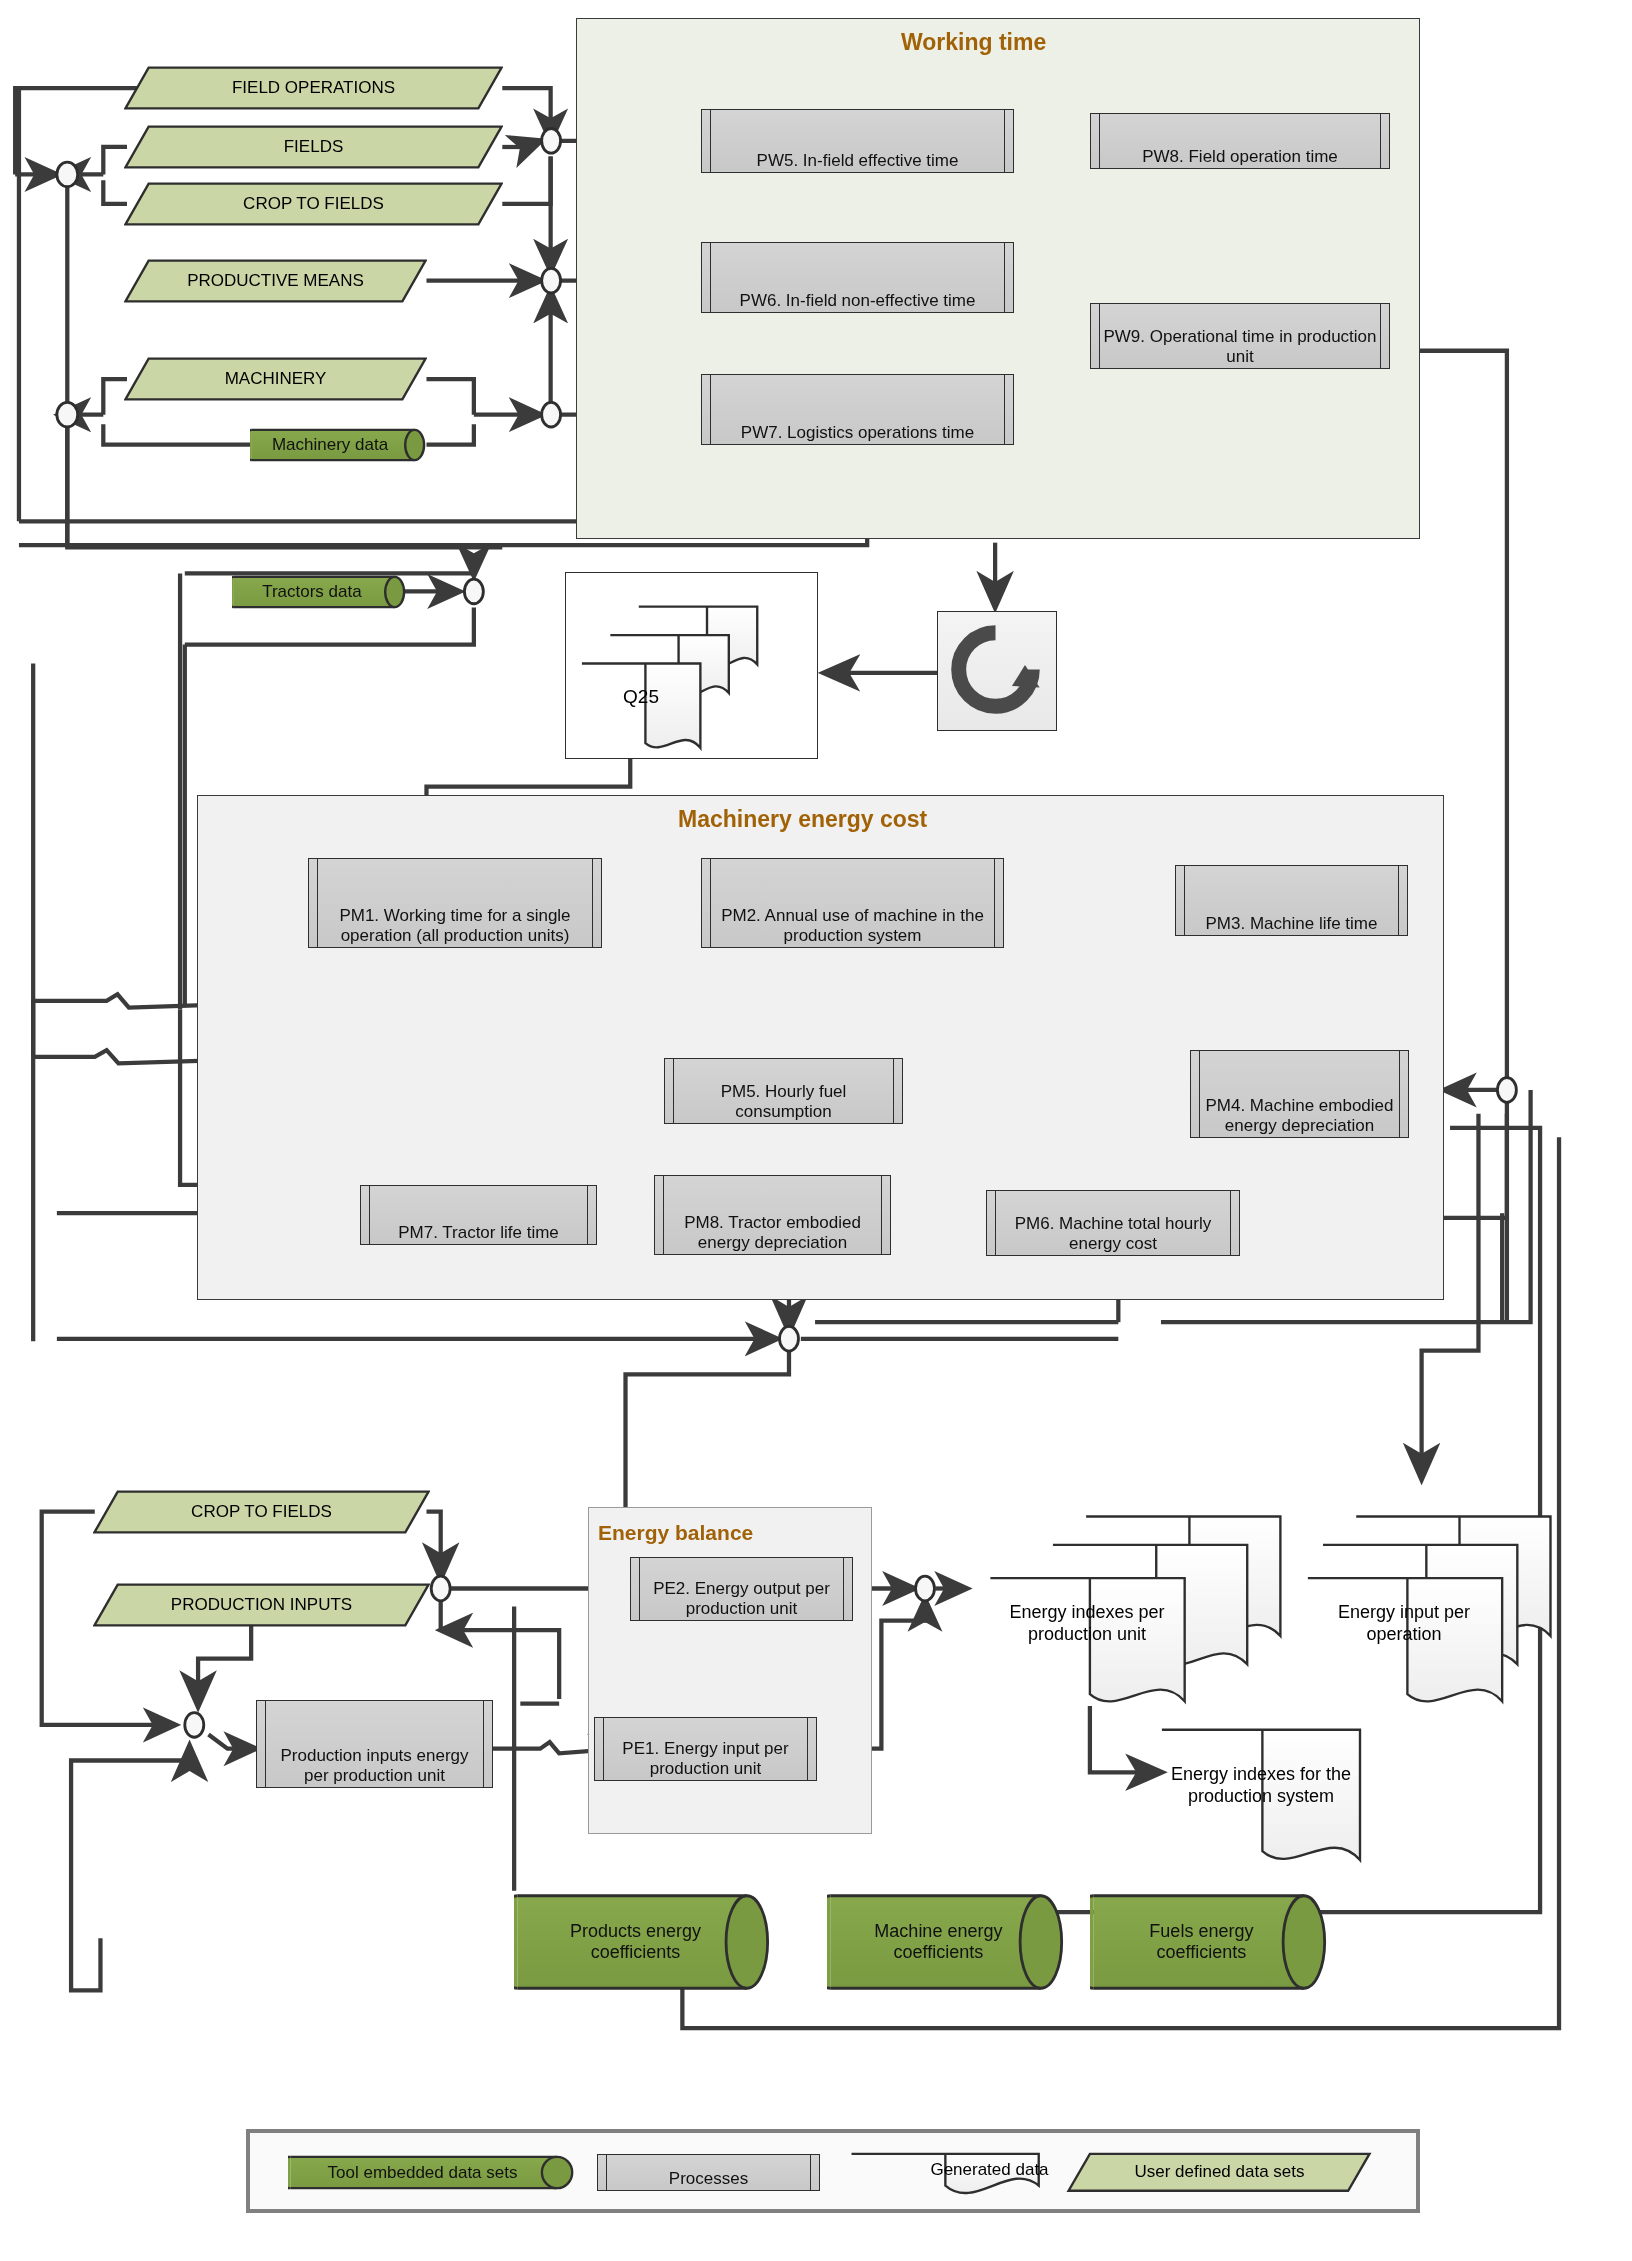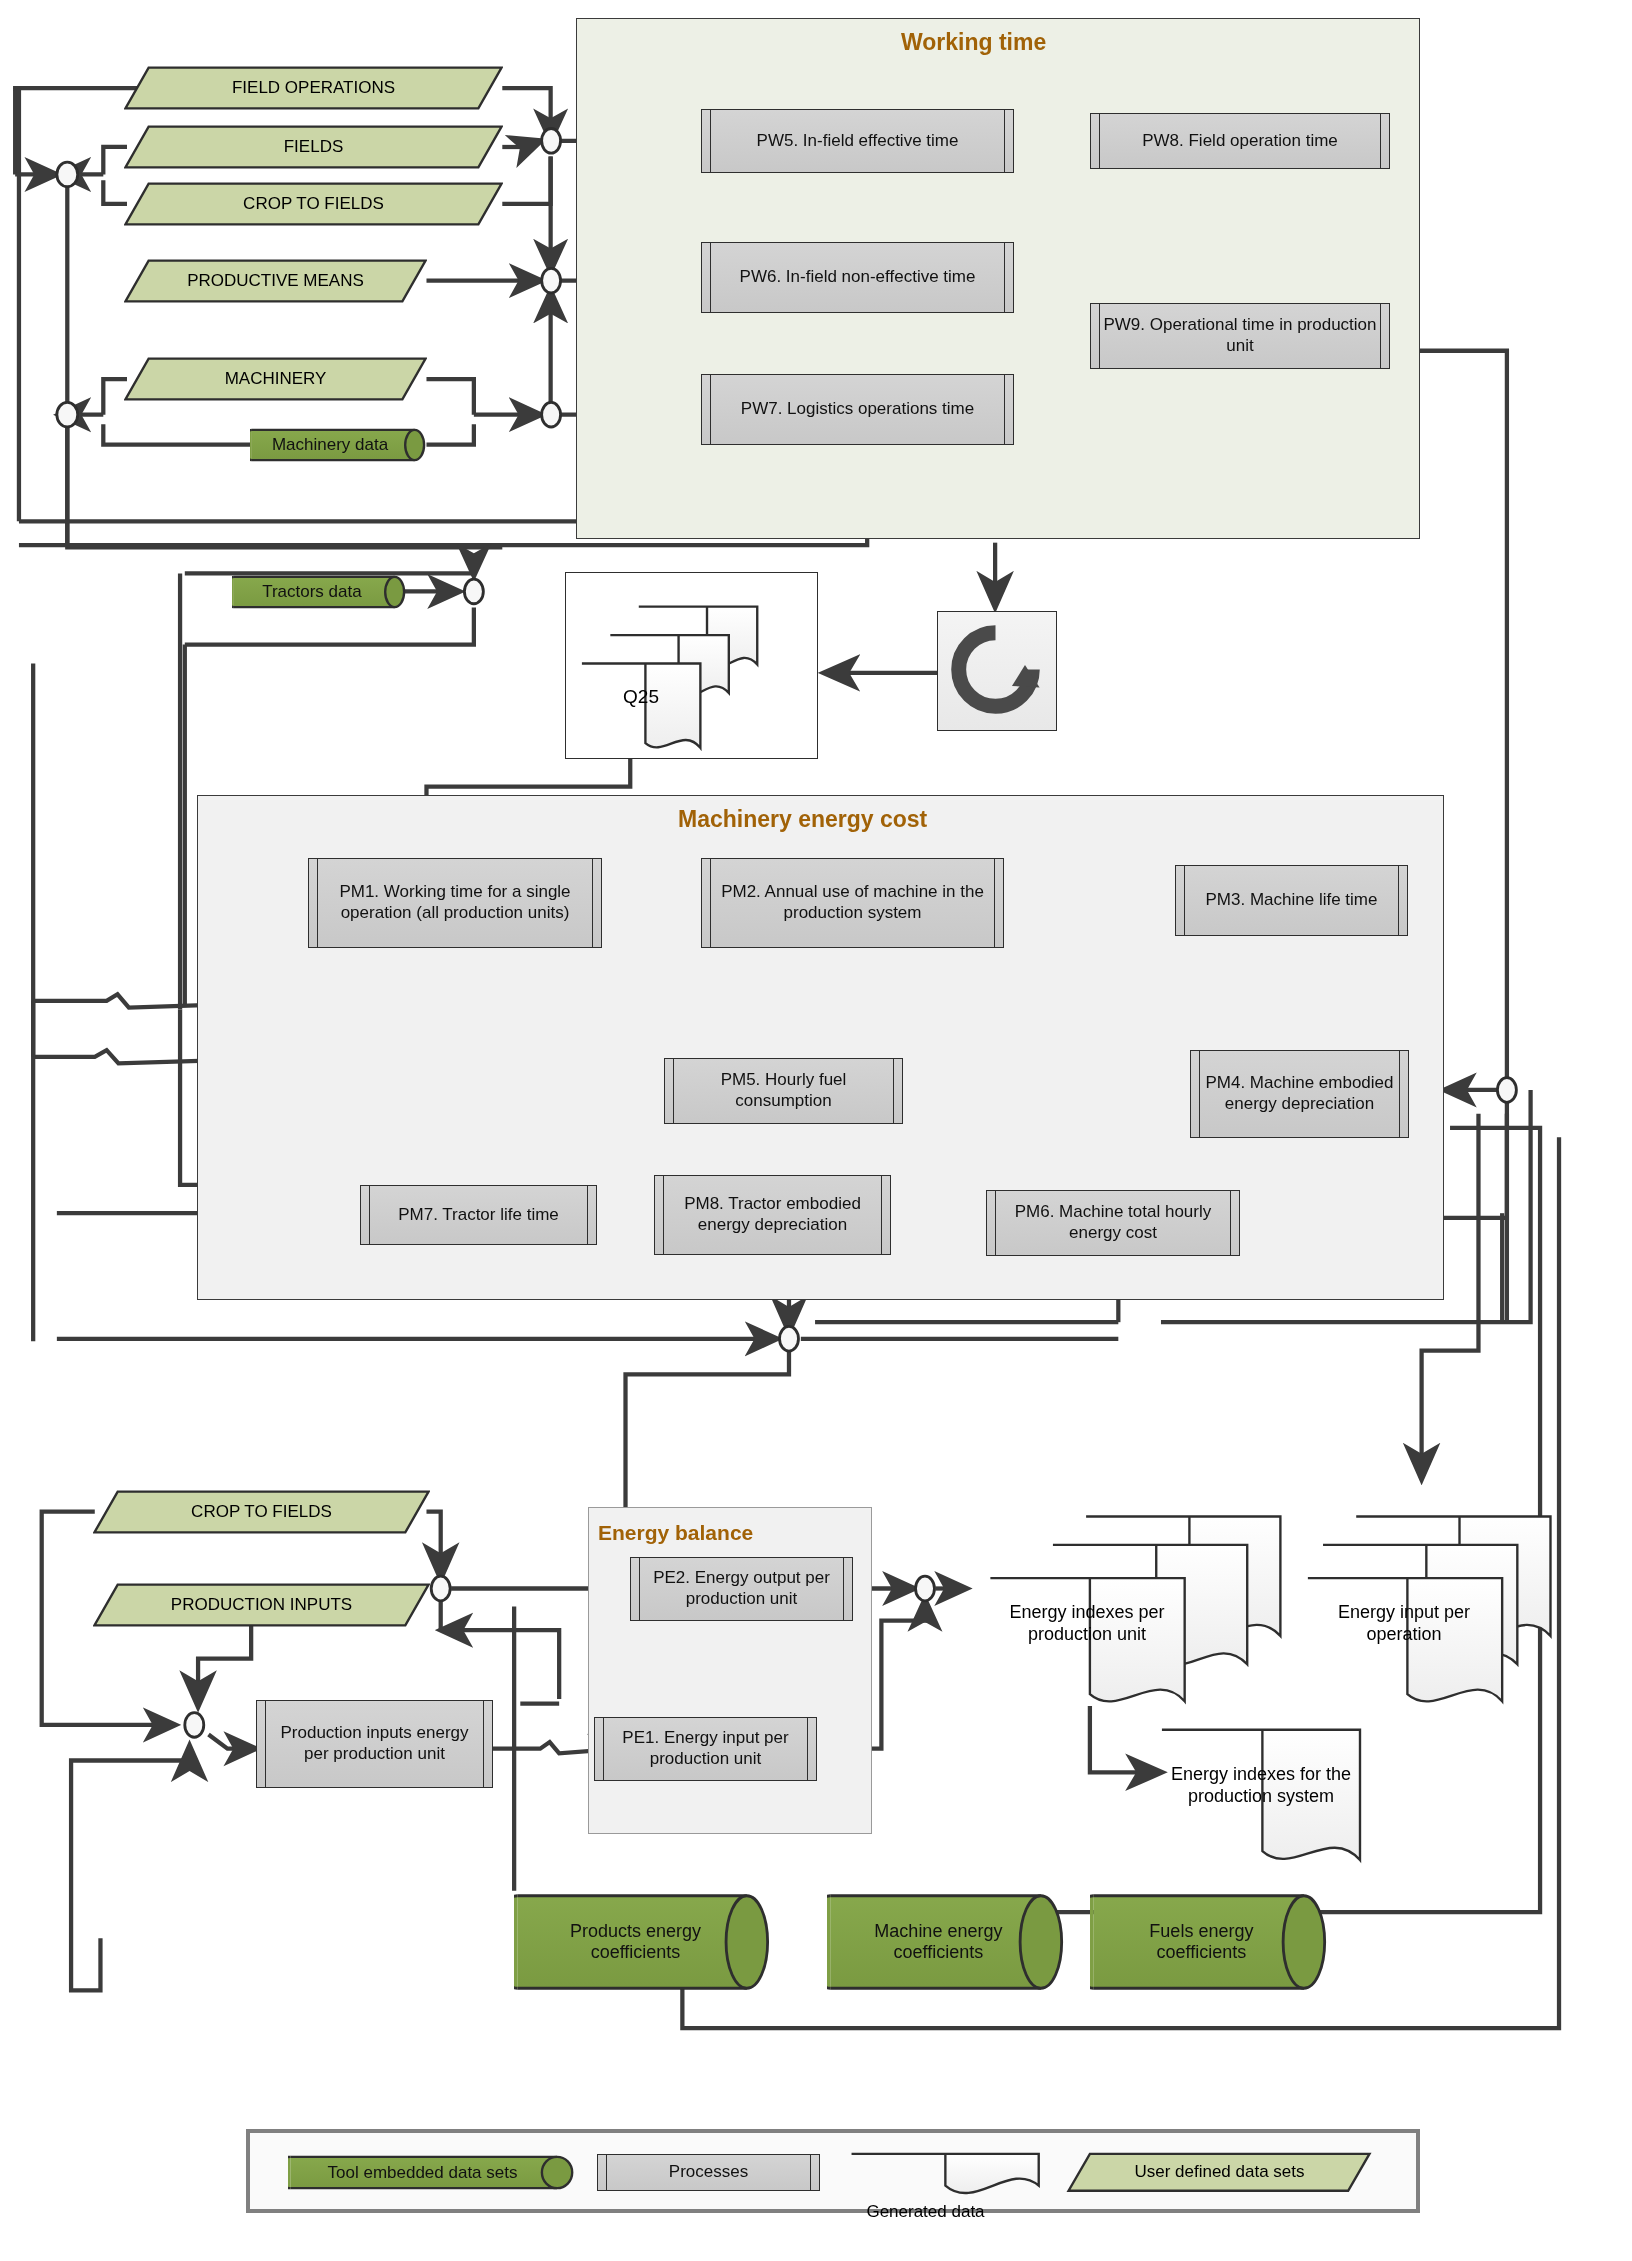--- a/index.html
+++ b/index.html
@@ -12,21 +12,21 @@
 
   
   .group{position:absolute;box-sizing:border-box;border:1.9px solid #3b3b3b;}
   .group.wt{background:#edf0e6;}
   .group.mec{background:#f1f1f1;}
   .group.eb{background:#f1f1f1;border:0.9px solid #9a9a9a;}
   .group-title{position:absolute;font-weight:bold;color:#a16207;}
 
   
   .proc{background:linear-gradient(180deg,#d4d4d4 0%,#c8c8c8 100%);
-        border:1.4px solid #2e2e2e;color:#111;}
+        border:1.4px solid #2e2e2e;color:#111;align-items:flex-end;}
   .proc::before,.proc::after{content:"";position:absolute;top:0;bottom:0;width:0;
         border-left:1.4px solid #2e2e2e;}
   .proc::before{left:8px;} .proc::after{right:8px;}
   .proc .lbl{position:relative;z-index:2;padding:0 12.3px;}
   .para-wrap{position:absolute;}
   .para-wrap svg{position:absolute;left:0;top:0;}
   .para-lbl{position:absolute;left:0;top:0;right:0;bottom:0;display:flex;
         align-items:center;justify-content:center;text-align:center;}
 
   
@@ -497,21 +497,21 @@
   </div>
 
   <div class="node proc t36" style="left:597px;top:2154px;width:223px;height:37px;">
     <span class="lbl">Processes</span>
     </div>
 
   <svg class="layer" viewBox="0 0 3444 4771" style="pointer-events:none;">
     <path d="M1797,4545 L2192,4545 L2192,4612 C2130,4560 2058,4666 1995,4612 L1995,4545 Z" fill="url(#gDoc)" stroke="#2e2e2e" stroke-width="5"></path>
     <polygon points="2300,4545 2890,4545 2845,4623 2255,4623" fill="#cbd6a7" stroke="#2e2e2e" stroke-width="5"></polygon>
   </svg>
-  <div class="node t36" style="left:832px;top:2154px;width:187px;height:33px;margin-top:42px;">
+  <div class="node t36" style="left:896px;top:2154px;width:187px;height:33px;">
     <span>Generated data</span>
     </div>
 
   <div class="node t36" style="left:1069px;top:2154px;width:301px;height:37px;">
     <span>User defined data sets</span>
     </div>
 
 </div>
 
 

